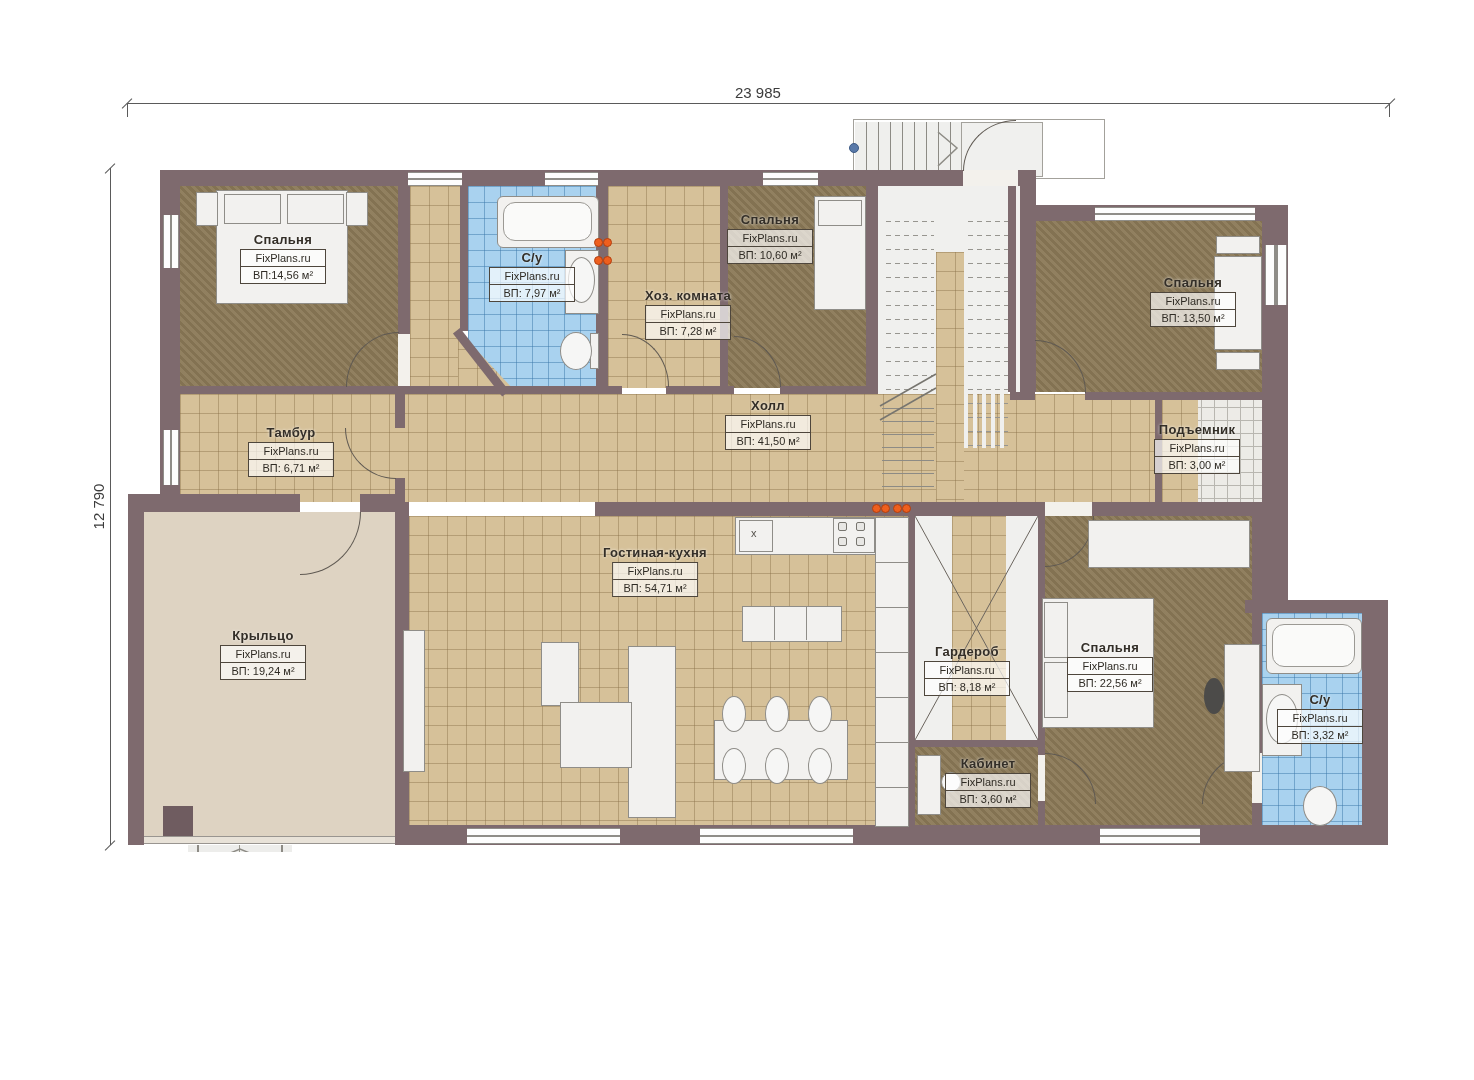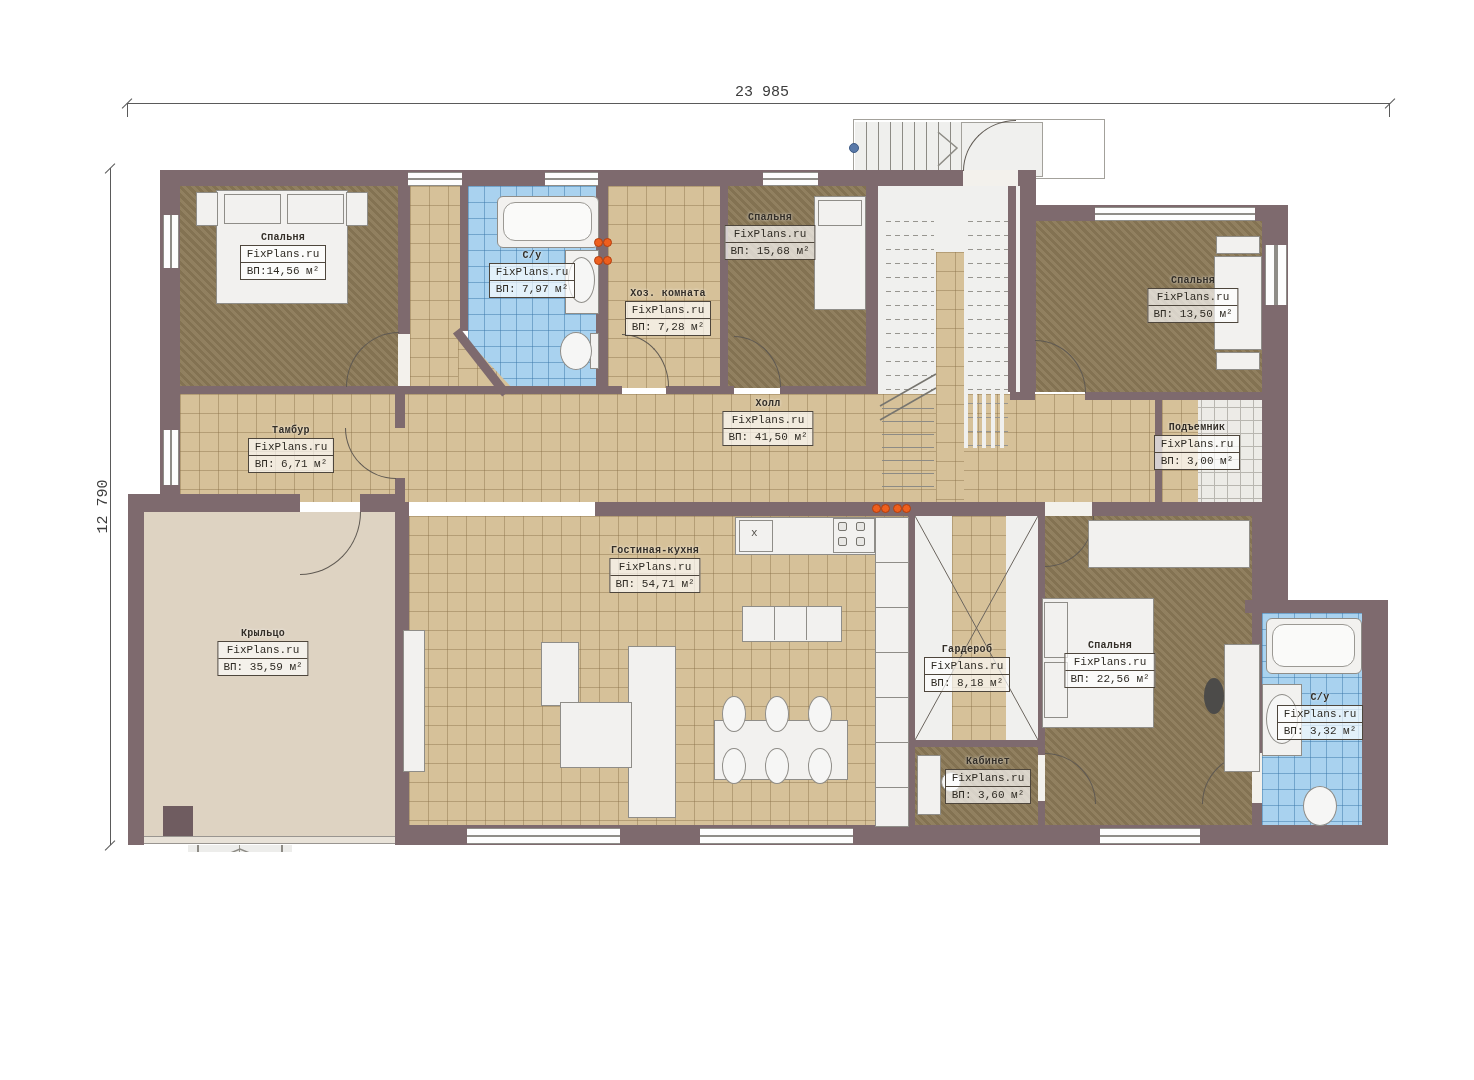--- a/index.html
+++ b/index.html
@@ -1,17 +1,17 @@
 <!DOCTYPE html>
 <html><head>
 <meta charset="utf-8">
 <style>
   html,body{margin:0;padding:0;background:#fff;}
   .plan{position:relative;width:1474px;height:852px;background:#ffffff;overflow:hidden;
-        font-family:Liberation Mono, monospace;color:#2f2b24;}
+        font-family:Liberation Sans, sans-serif;color:#2f2b24;}
   .abs{position:absolute;}
   
   .tile-beige{position:absolute;background-color:#d6c199;
     background-image:linear-gradient(rgba(140,115,75,.45) 1px,transparent 1px),
                      linear-gradient(90deg,rgba(140,115,75,.45) 1px,transparent 1px);
     background-size:19px 19px;z-index:2;}
   .tile-blue{position:absolute;background-color:#a9d2ef;
     background-image:linear-gradient(rgba(60,120,170,.5) 1px,transparent 1px),
                      linear-gradient(90deg,rgba(60,120,170,.5) 1px,transparent 1px);
     background-size:16px 16px;z-index:2;}
@@ -55,21 +55,21 @@
   .oval{position:absolute;background:#f6f6f5;border:1px solid #8f8d88;border-radius:50%;z-index:16;}
   .dark-oval{position:absolute;background:#4c4b49;border-radius:50%;z-index:16;}
   .dot{position:absolute;border-radius:50%;z-index:17;}
   .dot.orange{background:#ee5f1e;border:1px solid #b23f10;}
   .dot.blue{background:#5878a8;border:1px solid #3d5a85;}
   .burner{position:absolute;width:7px;height:7px;border:1px solid #77756f;border-radius:2px;background:#e8e7e4;z-index:17;}
   .counter-seg{position:absolute;background:#f2f1ef;border:1px solid #8f8d88;
       background-image:repeating-linear-gradient(180deg,transparent 0 44px,#8f8d88 44px 45px);z-index:15;}
   
   .room-label{position:absolute;transform:translateX(-50%);text-align:center;z-index:30;white-space:nowrap;}
-  .rl-name{font-weight:bold;font-size:10px;letter-spacing:.3px;margin-bottom:2px;color:#332e27;
+  .rl-name{font-weight:bold;font-size:13px;letter-spacing:.3px;margin-bottom:2px;color:#332e27;
            text-shadow:0 0 3px rgba(255,255,255,.85);}
   .rl-box{border:1px solid #4e463c;background:rgba(255,255,255,.68);font-size:11px;line-height:14px;display:inline-block;min-width:84px;}
   .rl-brand{padding:1px 5px;border-bottom:1px solid #4e463c;}
   .rl-area{padding:1px 5px;}
   
   .dim-line{position:absolute;background:#5a5a5a;z-index:5;}
   .dim-text{position:absolute;font-size:15px;color:#3c3c3c;z-index:5;}
   .tick{position:absolute;width:14px;height:1px;background:#5a5a5a;transform:rotate(-45deg);z-index:5;}
   .sink-x{position:absolute;font-size:11px;color:#55524c;z-index:17;}
   svg.linework{position:absolute;left:0;top:0;z-index:14;}
@@ -290,32 +290,32 @@
       <div class="rl-area">ВП:14,56 м²</div>
     </div>
   </div>
   <div class="room-label" style="left:532px;top:250px">
     <div class="rl-name">С/у</div>
     <div class="rl-box">
       <div class="rl-brand">FixPlans.ru</div>
       <div class="rl-area">ВП: 7,97 м²</div>
     </div>
   </div>
-  <div class="room-label" style="left:668px;top:288px">
+  <div class="room-label" style="left:688px;top:288px">
     <div class="rl-name">Хоз. комната</div>
     <div class="rl-box">
       <div class="rl-brand">FixPlans.ru</div>
       <div class="rl-area">ВП: 7,28 м²</div>
     </div>
   </div>
   <div class="room-label" style="left:770px;top:212px">
     <div class="rl-name">Спальня</div>
     <div class="rl-box">
       <div class="rl-brand">FixPlans.ru</div>
-      <div class="rl-area">ВП: 15,68 м²</div>
+      <div class="rl-area">ВП: 10,60 м²</div>
     </div>
   </div>
   <div class="room-label" style="left:1193px;top:275px">
     <div class="rl-name">Спальня</div>
     <div class="rl-box">
       <div class="rl-brand">FixPlans.ru</div>
       <div class="rl-area">ВП: 13,50 м²</div>
     </div>
   </div>
   <div class="room-label" style="left:291px;top:425px">
@@ -336,21 +336,21 @@
     <div class="rl-name">Подъемник</div>
     <div class="rl-box">
       <div class="rl-brand">FixPlans.ru</div>
       <div class="rl-area">ВП: 3,00 м²</div>
     </div>
   </div>
   <div class="room-label" style="left:263px;top:628px">
     <div class="rl-name">Крыльцо</div>
     <div class="rl-box">
       <div class="rl-brand">FixPlans.ru</div>
-      <div class="rl-area">ВП: 35,59 м²</div>
+      <div class="rl-area">ВП: 19,24 м²</div>
     </div>
   </div>
   <div class="room-label" style="left:655px;top:545px">
     <div class="rl-name">Гостиная-кухня</div>
     <div class="rl-box">
       <div class="rl-brand">FixPlans.ru</div>
       <div class="rl-area">ВП: 54,71 м²</div>
     </div>
   </div>
   <div class="room-label" style="left:967px;top:644px">

